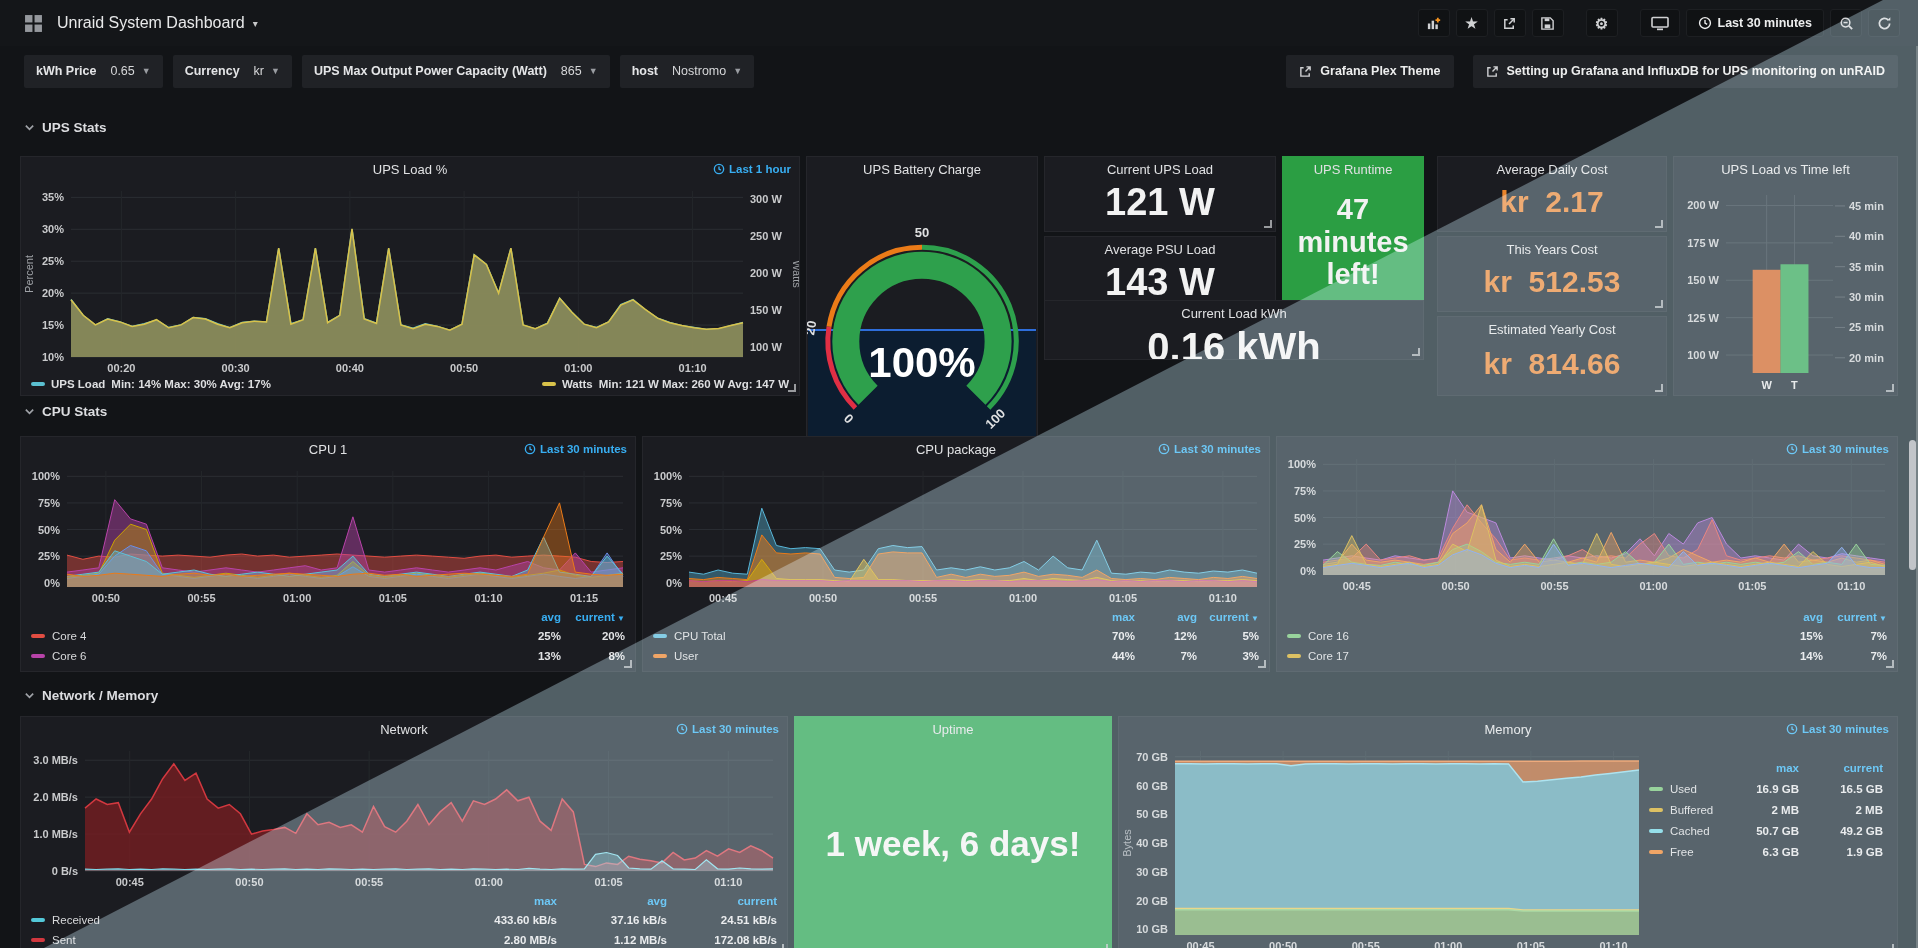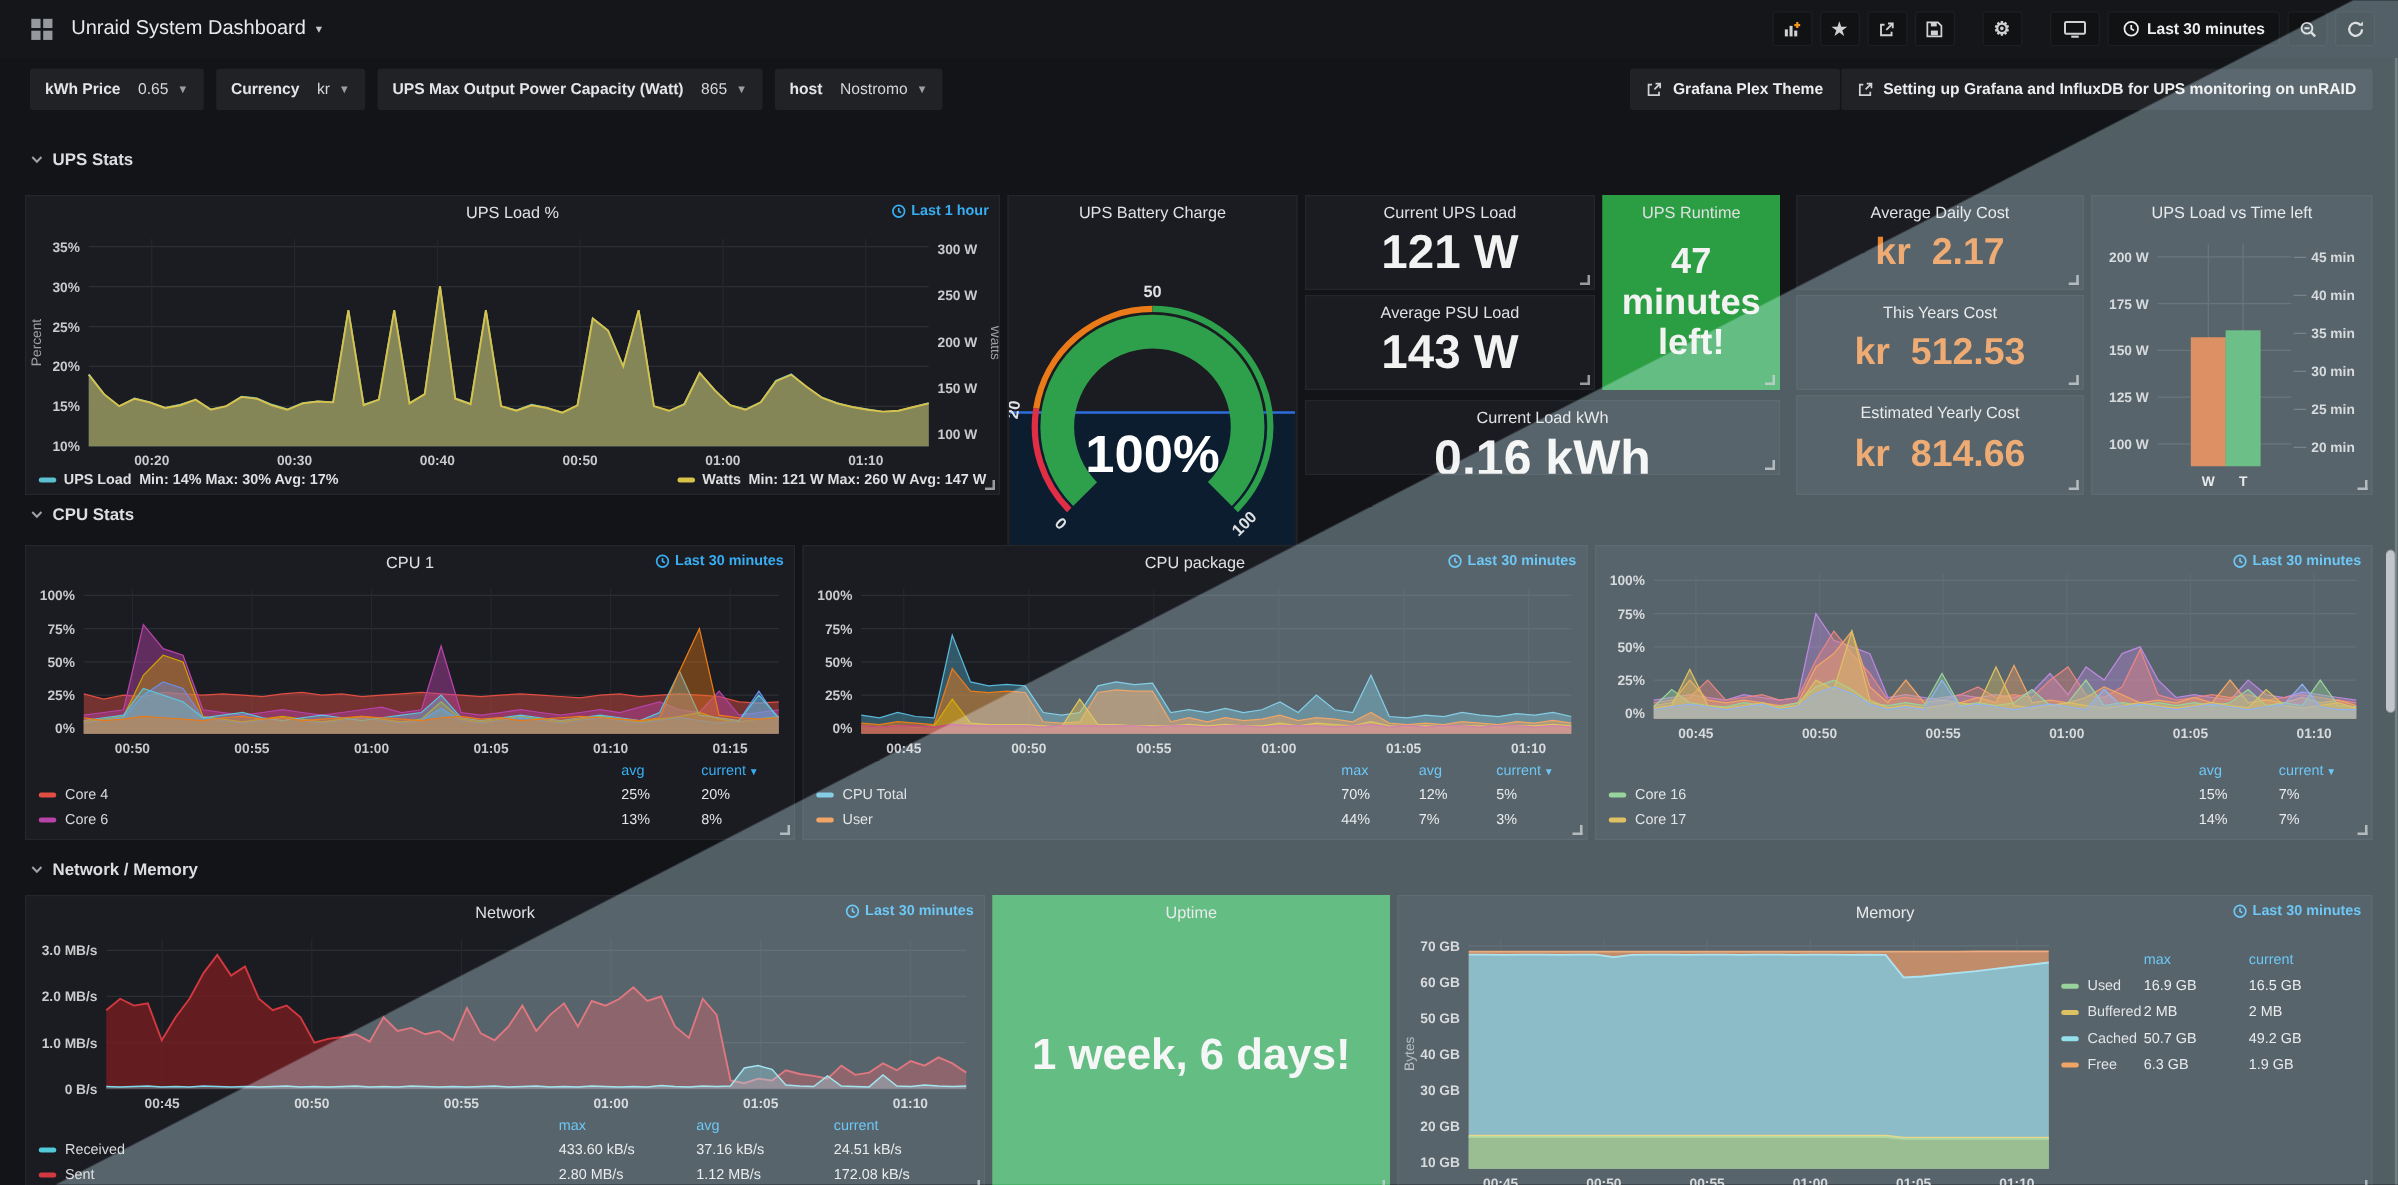--- a/index.html
+++ b/index.html
@@ -17,21 +17,21 @@
   .nav-btn.time{padding:0 11px;color:#eceded}
   .nav-btn .star{font-size:14px;line-height:1}
   .nav-btn .gearg{font-size:15px;line-height:1}
   .nav-gap{width:10px}
   
   .submenu{height:50px;display:flex;align-items:center;padding:0 20px 0 24px;gap:10px}
   .pill{display:inline-flex;align-items:center;background:#202226;border-radius:2px;height:33px;cursor:pointer}
   .pill .plabel{font-weight:700;font-size:12.5px;color:#e4e5e7;padding:0 8px 0 12px}
   .pill .pvalue{font-size:12.5px;font-weight:500;color:#d6d7d9;padding:0 12px 0 6px;display:flex;align-items:center;gap:7px}
   .pill .vcaret{color:#9a9da2;font-size:9px}
-  .sub-right{margin-left:auto;display:flex;gap:1px}
+  .sub-right{margin-left:auto;display:flex;gap:19px}
   .linkpill{display:inline-flex;align-items:center;gap:8px;background:#202226;border-radius:2px;height:33px;
     padding:0 13px;color:#eceded;font-size:12.5px;font-weight:700;cursor:pointer}
   .linkpill svg{color:#d0d1d3}
   
   .dash{position:relative;width:1918px;height:860px}
   .section-hdr{position:absolute;display:flex;align-items:center;gap:7px;color:#dcdde0;font-size:13.5px;font-weight:700;cursor:pointer}
   .section-hdr svg{color:#9fa2a7}
   .panel{position:absolute;background:#1b1c21;border:1px solid #25262b;display:flex;flex-direction:column;overflow:hidden}
   .panel::after{content:"";position:absolute;right:3px;bottom:3px;width:6px;height:6px;
     border-right:2px solid #b9bbbe;border-bottom:2px solid #b9bbbe;opacity:.8}
@@ -44,21 +44,21 @@
   
   .legend{flex:none;padding:1px 10px 5px}
   .legend-inline{display:flex;justify-content:space-between;align-items:center}
   .li-entry{display:flex;align-items:center;gap:6px;color:#dedfe1;font-size:11.5px;font-weight:600}
   .dash{}
   .ldash{width:14px;height:4px;border-radius:2px;flex:none}
   .lrow{display:flex;align-items:center;height:20px;font-size:11.5px;color:#d8d9db}
   .lrow .ldash{margin-right:7px}
   .lfill{flex:1}
   .lname{color:#d8d9db;font-weight:400;cursor:pointer}
-  .lval{text-align:left;font-weight:400;color:#e2e3e5;flex:none}
+  .lval{text-align:right;font-weight:700;color:#e2e3e5;flex:none}
   .lhdr .lval{color:#38aef2}
   .lhdr{height:18px}
   .legend.side{width:248px;padding:16px 14px 0 0}
   .legend.side .lrow{height:21px}
   
   .stat-value{flex:1;display:flex;align-items:center;justify-content:center;text-align:center;
     font-weight:700;font-size:40px;color:#f2f2f2;padding:0 8px 8px;line-height:1.12}
   .stat-value.cost{color:#e8842c;font-size:30px;white-space:pre}
   .green-panel{background:#2b9e43;border-color:#2b9e43}
   .green-panel .stat-value{font-size:29px}
@@ -286,21 +286,21 @@
     <div class="stat-value" style="font-size:38px">121 W</div>
   </div>
   <div class="panel" style="left:1044px;top:140px;width:232px;height:76px">
     <div class="p-title">Average PSU Load</div>
     <div class="stat-value" style="font-size:38px">143 W</div>
   </div>
   <div class="panel green-panel" style="left:1282px;top:60px;width:142px;height:156px">
     <div class="p-title">UPS Runtime</div>
     <div class="stat-value">47 minutes left!</div>
   </div>
-  <div class="panel" style="left:1044px;top:224px;width:380px;height:60px">
+  <div class="panel" style="left:1044px;top:204px;width:380px;height:60px">
     <div class="p-title">Current Load kWh</div>
     <div class="stat-value" style="font-size:40px">0.16 kWh</div>
   </div>
 
   <div class="panel" style="left:1437px;top:60px;width:230px;height:76px">
     <div class="p-title">Average Daily Cost</div>
     <div class="stat-value cost">kr  2.17</div>
   </div>
   <div class="panel" style="left:1437px;top:140px;width:230px;height:76px">
     <div class="p-title">This Years Cost</div>

